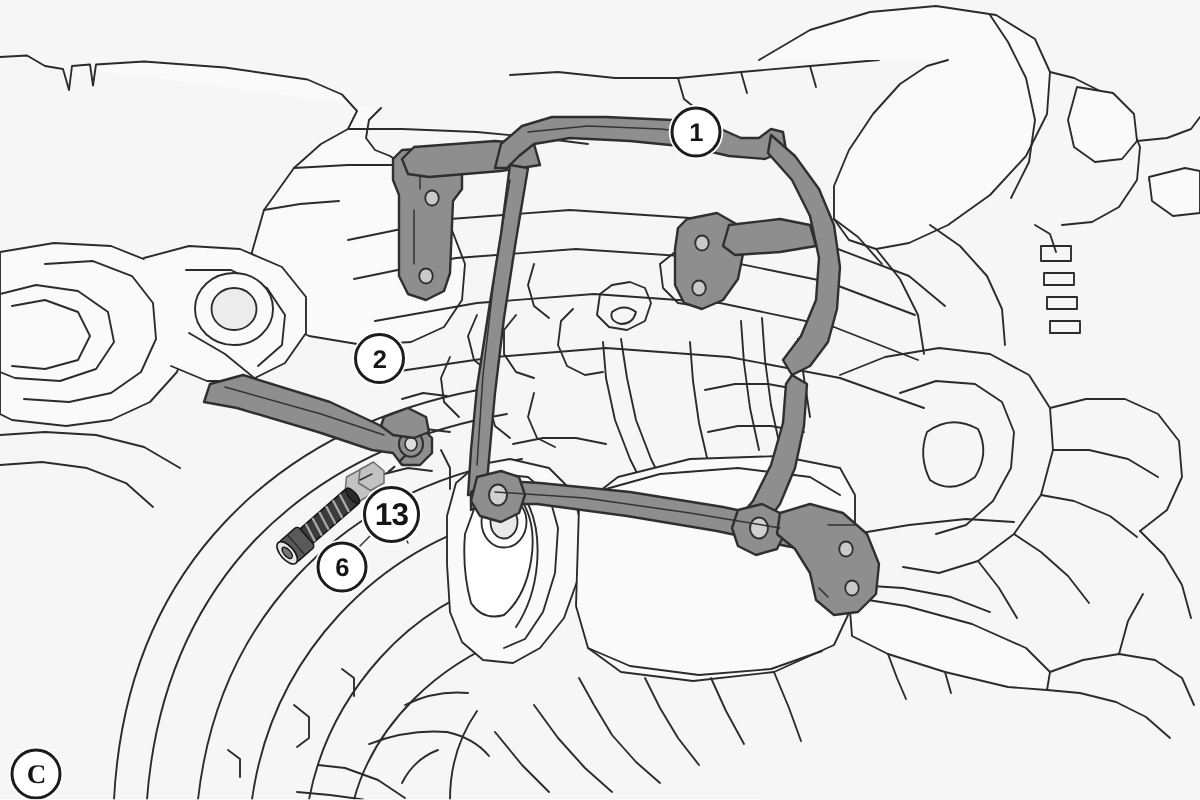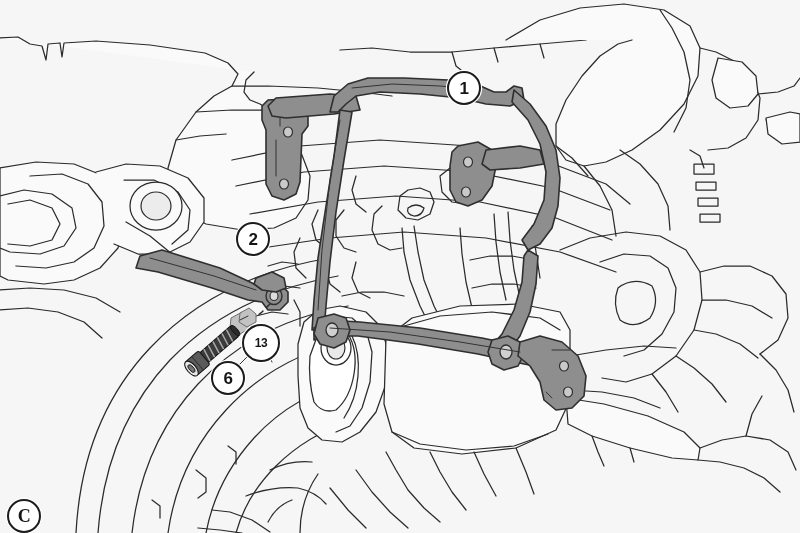--- a/index.html
+++ b/index.html
@@ -22,21 +22,21 @@
     display:flex;align-items:center;justify-content:center;
     font-family:"Liberation Sans",sans-serif;
     font-weight:bold;
     font-size:17px;
     color:#151515;
     letter-spacing:-0.5px;
     line-height:1;
     z-index:40;
     user-select:none;
   }
-  .callout.wide{width:34px;height:34px;font-size:12px;}
+  .callout.wide{width:34px;height:34px;font-size:21px;}
   .callout.sect{
     width:30px;height:30px;
     font-size:18px;
     font-family:"Liberation Serif",serif;
     font-weight:bold;
   }
 </style>
 </head>
 <body>
 

